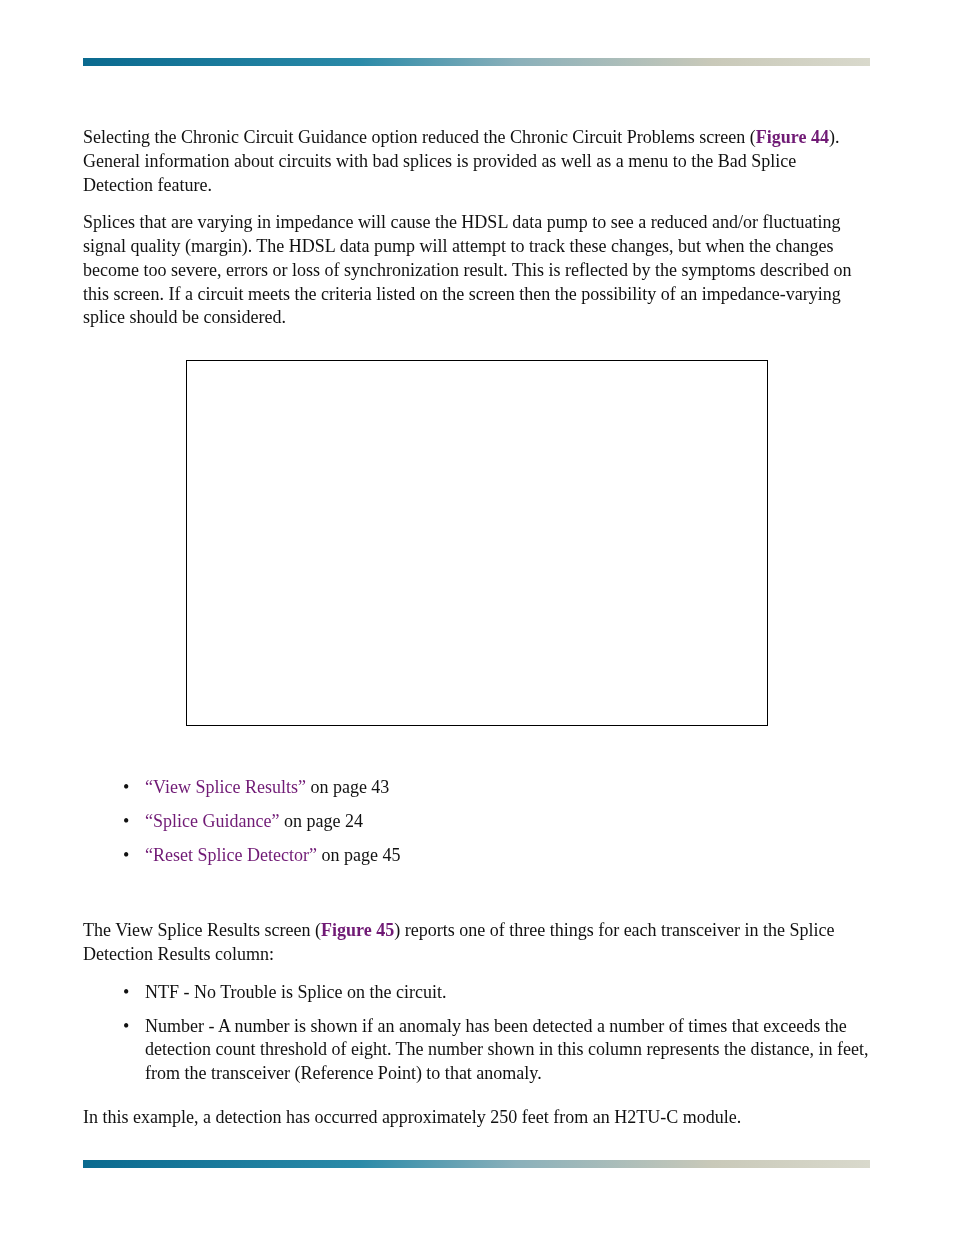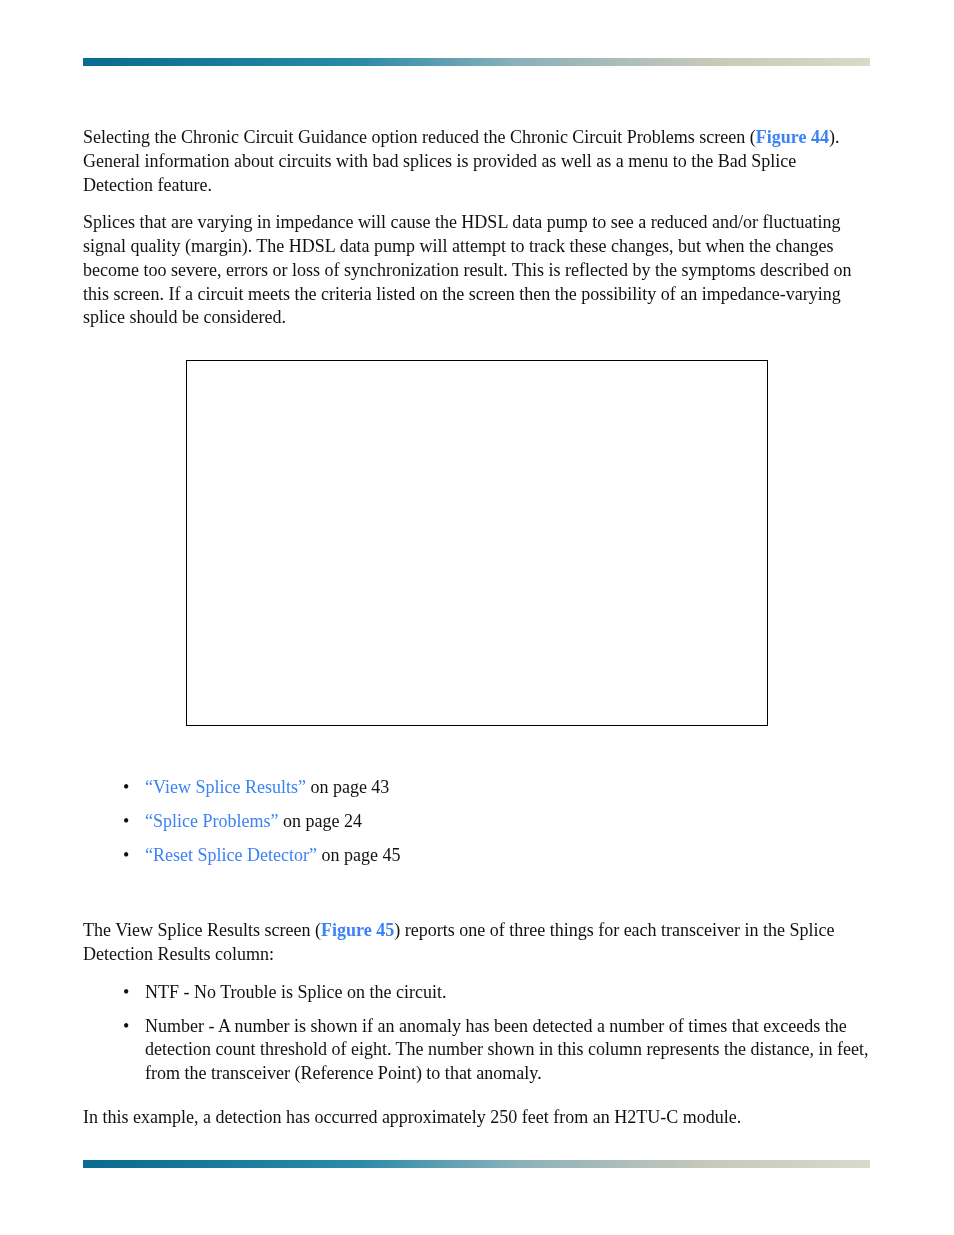--- a/index.html
+++ b/index.html
@@ -19,21 +19,21 @@
   .gradient-bar.top { margin-top: 58px; }
   .gradient-bar.bottom { margin-top: 30px; margin-bottom: 30px; }
   .content {
     width: 787px;
     margin-left: 83px;
     padding-top: 60px;
     font-size: 18px;
     line-height: 1.32;
   }
   .content p { margin: 0 0 14px 0; }
-  .link { color: #3b82f6; }
+  .link { color: #701a75; }
   .link.bold { font-weight: bold; }
   .figure-box {
     width: 580px;
     height: 364px;
     border: 1px solid #000;
     margin: 30px auto 50px auto;
   }
   ul.bul {
     list-style: none;
     margin: 8px 0 20px 0;
@@ -66,21 +66,21 @@
   <p>Splices that are varying in impedance will cause the HDSL data pump to see a reduced and/or fluctuating signal quality (margin). The HDSL data pump will attempt to track these changes, but when the changes become too severe, errors or loss of synchronization result. This is reflected by the symptoms described on this screen. If a circuit meets the criteria listed on the screen then the possibility of an impedance-varying splice should be considered.</p>
 
   <div class="figure-box"></div>
 
 
   <ul class="bul">
     <li>
       <span class="link">“View Splice Results”</span><span class="after-link"> on page 43</span>
     </li>
     <li>
-      <span class="link">“Splice Problems”</span><span class="after-link"> on page 24</span>
+      <span class="link">“Splice Guidance”</span><span class="after-link"> on page 24</span>
     </li>
     <li>
       <span class="link">“Reset Splice Detector”</span><span class="after-link"> on page 45</span>
     </li>
   </ul>
 
   <div style="height:32px;"></div>
 
   <p>
     <span>The View Splice Results screen (</span><span class="link bold">Figure 45</span><span>) reports one of three things for each transceiver in the Splice Detection Results column:</span>

